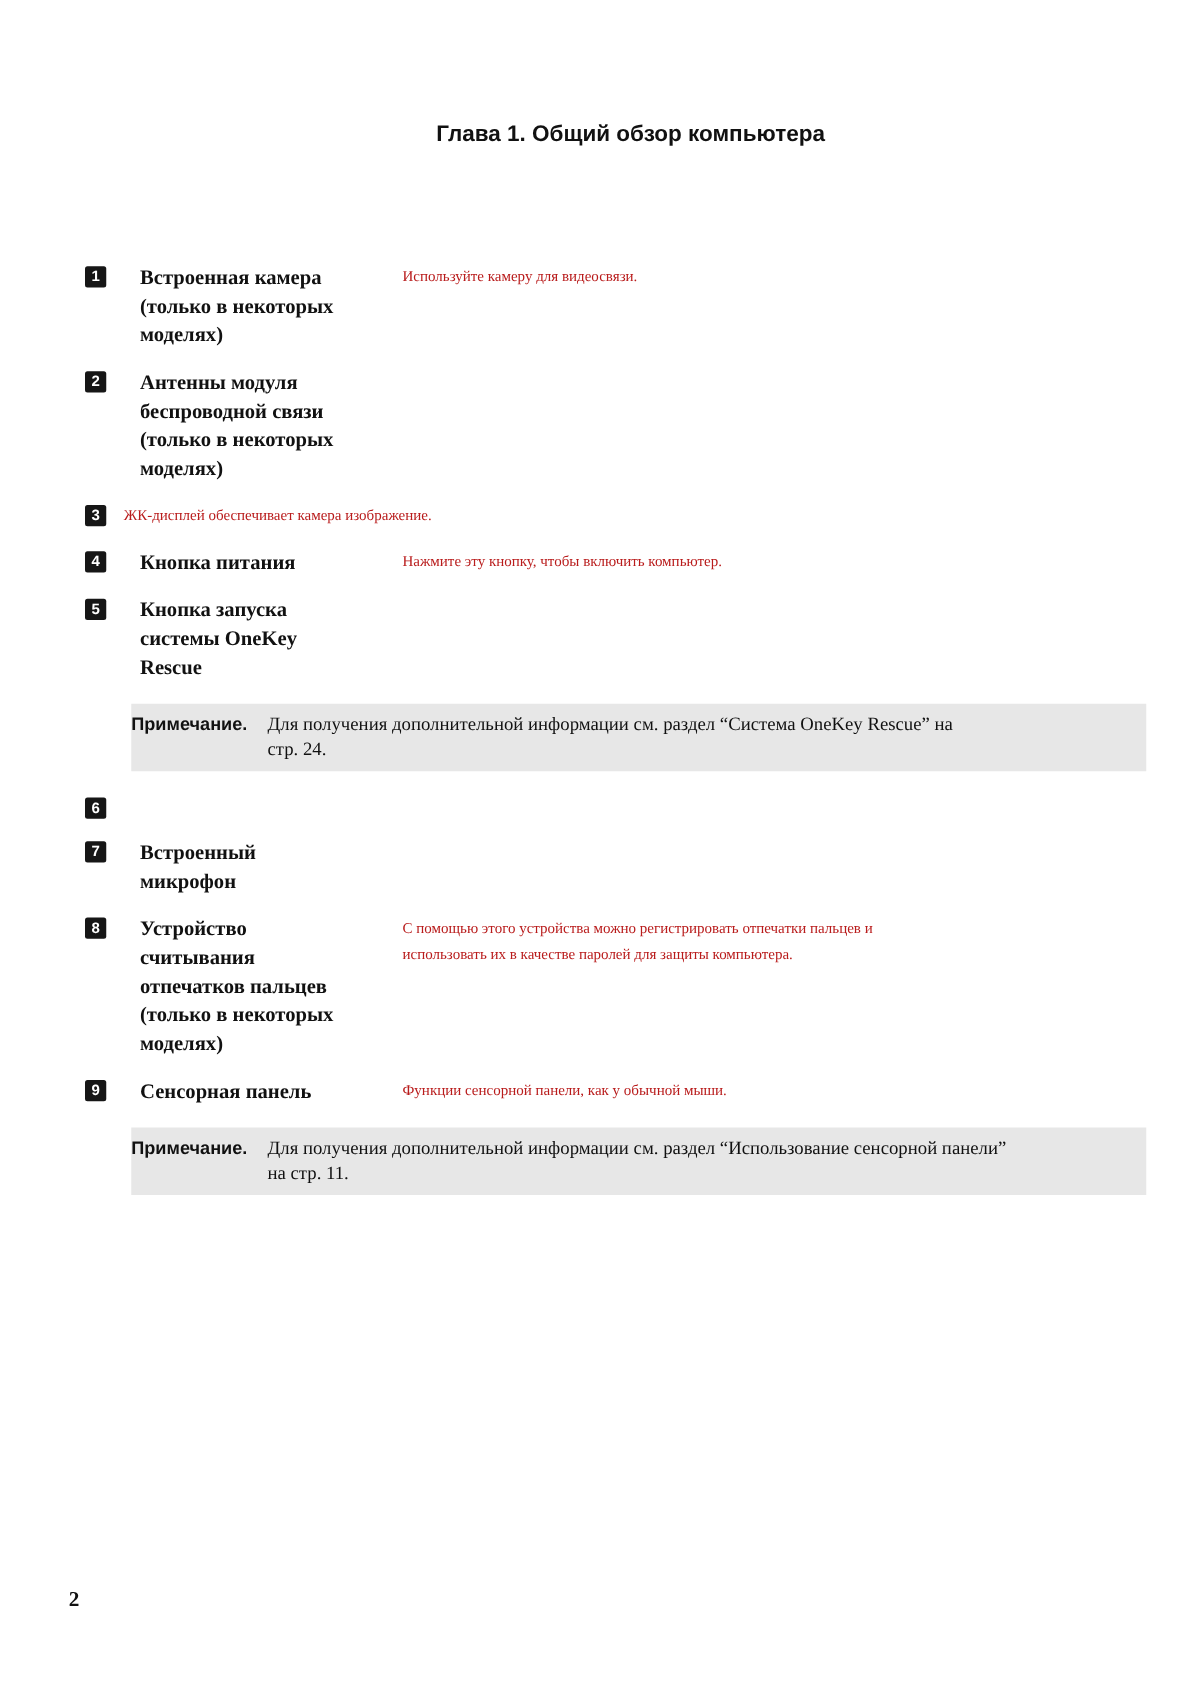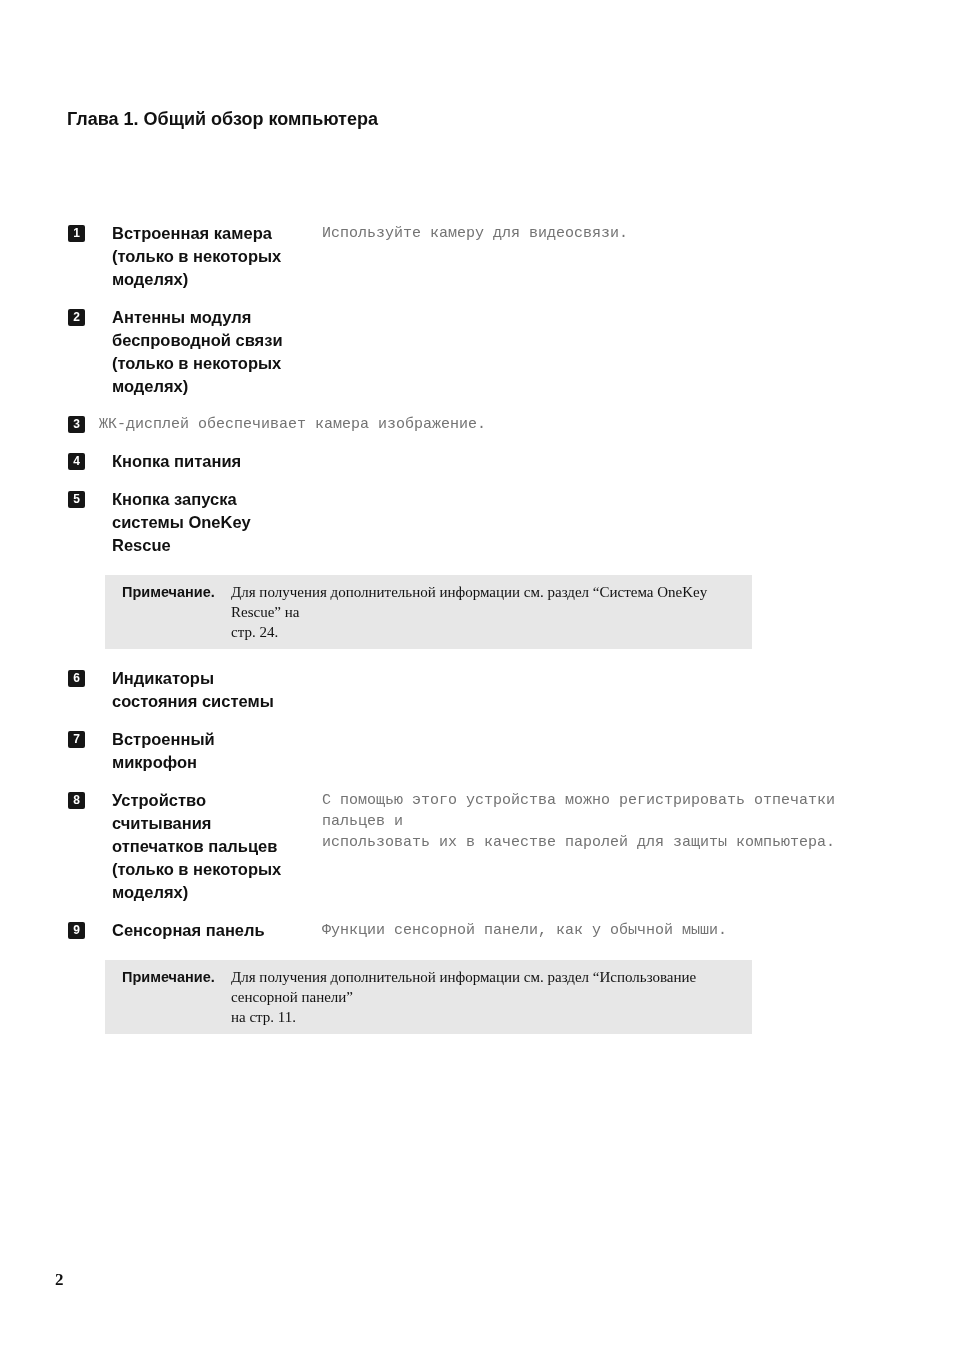--- a/index.html
+++ b/index.html
@@ -9,27 +9,28 @@
     }
     .page {
       position: relative;
       width: 954px;
       height: 1352px;
       background: #ffffff;
       color: #000000;
       overflow: hidden;
     }
     .chapter-title {
-      margin: 12px;
+      margin: 0;
       padding: 96px 0 0 55px;
       font-family: "Liberation Sans", sans-serif;
       font-weight: bold;
       font-size: 18px;
       line-height: 22px;
       color: #111111;
+      text-align: center;
     }
     .content {
       margin-top: 92px;
     }
     .item-row {
       display: flex;
       align-items: flex-start;
       margin: 0 60px 15px 68px;
     }
     .badge {
@@ -42,44 +43,44 @@
       color: #ffffff;
       font-family: "Liberation Sans", sans-serif;
       font-weight: bold;
       font-size: 12px;
       line-height: 17px;
       text-align: center;
     }
     .term {
       flex: 0 0 196px;
       margin-left: 27px;
-      font-family: Liberation Sans, sans-serif;
+      font-family: Liberation Serif, serif;
       font-weight: bold;
       font-size: 16.5px;
       line-height: 23px;
       color: #111111;
       white-space: pre-line;
     }
     .desc {
       flex: 1;
       margin-left: 14px;
       padding-top: 1px;
-      font-family: Liberation Mono, monospace;
-      font-size: 15px;
+      font-family: Liberation Serif, serif;
+      font-size: 12px;
       line-height: 21px;
-      color: #737373;
+      color: #b91c1c;
       white-space: pre-line;
     }
     .note-box {
       display: flex;
       align-items: flex-start;
       box-sizing: border-box;
-      width: 647px;
+      width: 812px;
       margin: 18px 0 18px 105px;
-      padding: 7px 17px;
+      padding: 7px 0;
       background: #e7e7e7;
     }
     .note-label {
       flex: 0 0 109px;
       font-family: "Liberation Sans", sans-serif;
       font-weight: bold;
       font-size: 14.5px;
       line-height: 20px;
       color: #111111;
     }
@@ -127,39 +128,38 @@
     </div>
 
     <div class="item-row">
       <div class="badge">3</div>
       <div class="desc">ЖК-дисплей обеспечивает камера изображение.</div>
     </div>
 
     <div class="item-row">
       <div class="badge">4</div>
       <div class="term">Кнопка питания</div>
+      <div class="desc">Нажмите эту кнопку, чтобы включить компьютер.</div>
     </div>
 
     <div class="item-row">
       <div class="badge">5</div>
       <div class="term">Кнопка запуска
 системы OneKey
 Rescue</div>
     </div>
 
     <div class="note-box">
       <div class="note-label">Примечание.</div>
       <div class="note-text">Для получения дополнительной информации см. раздел “Система OneKey Rescue” на
 стр. 24.</div>
     </div>
 
     <div class="item-row">
       <div class="badge">6</div>
-      <div class="term">Индикаторы
-состояния системы</div>
     </div>
 
     <div class="item-row">
       <div class="badge">7</div>
       <div class="term">Встроенный
 микрофон</div>
     </div>
 
     <div class="item-row">
       <div class="badge">8</div>

